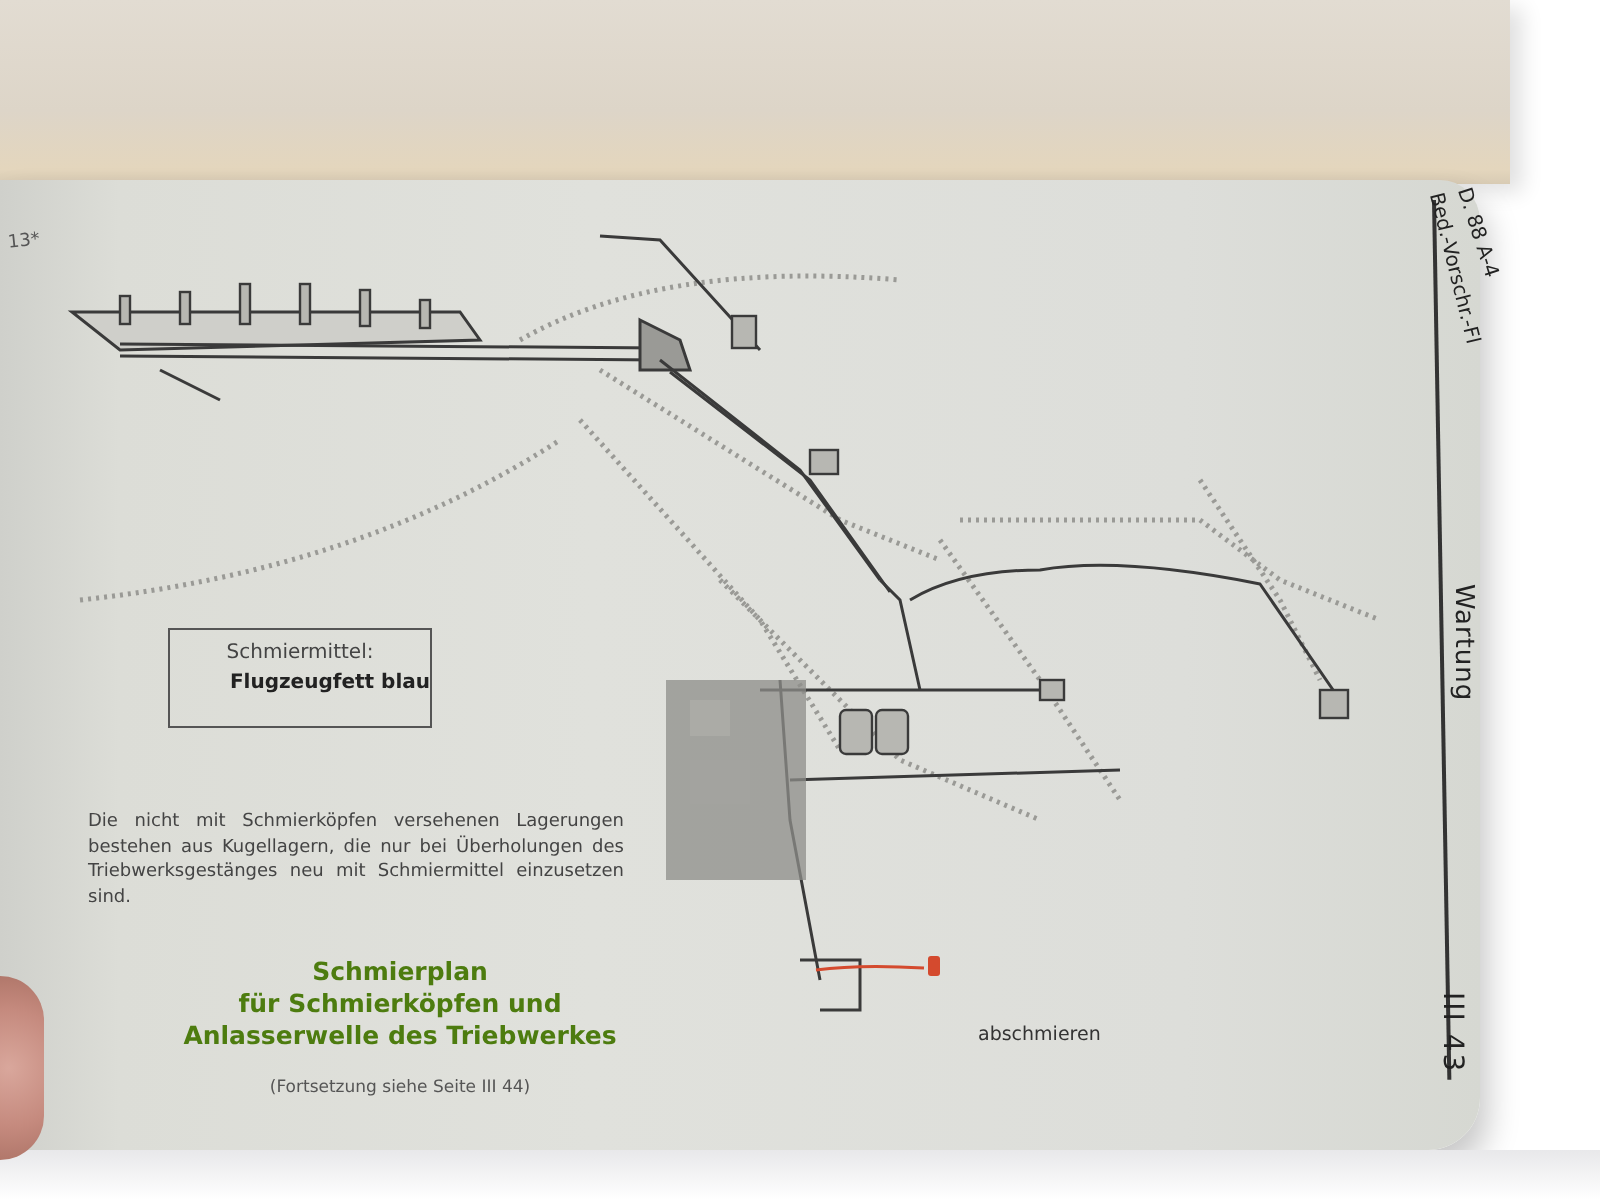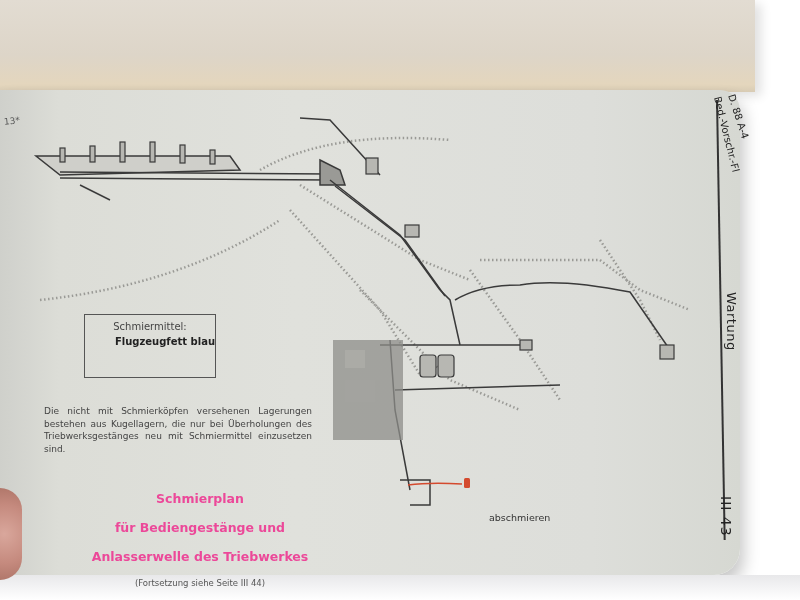--- a/index.html
+++ b/index.html
@@ -38,33 +38,33 @@
   }
   .vert {
     position:absolute; writing-mode:vertical-rl; color:#222;
   }
   .hdr1 { left:726px; top:96px; font-size:10px; transform:rotate(-18deg); transform-origin:top left; }
   .hdr2 { left:712px; top:98px; font-size:10px; transform:rotate(-14deg); transform-origin:top left; }
   .wartung { left:724px; top:292px; font-size:13px; letter-spacing:0.5px; }
   .pagenum { left:718px; top:496px; font-size:14px; letter-spacing:1px; }
 
   .legend-box {
-    position:absolute; left:84px; top:314px; width:132px; height:64px;
+    position:absolute; left:84px; top:314px; width:132px; height:50px;
     border:1.5px solid #555; box-sizing:border-box;
     text-align:center; color:#333;
   }
   .legend-box .l1 { font-size:10px; margin-top:6px; color:#444; }
   .legend-box .l2 { font-size:10px; font-weight:bold; margin-top:4px; color:#222;text-align:right; }
 
   .note {
     position:absolute; left:44px; top:405px; width:268px;
     font-size:9px; line-height:12.5px; color:#444; text-align:justify;
   }
   .title-block { position:absolute; left:70px; top:478px; width:260px; text-align:center; }
-  .title-block .t { font-size:12.5px; font-weight:bold; color:#ec4899; line-height:16px;margin-top:13px; }
+  .title-block .t { font-size:12.5px; font-weight:bold; color:#4d7c0f; line-height:16px; }
   .title-block .sub { font-size:8.5px; color:#555; margin-top:13px; }
 
   .red-legend { position:absolute; left:478px; top:512px; font-size:9.5px; color:#333; line-height:12px; }
   .red-legend .marker {
     display:inline-block; width:6px; height:10px; background:#d44a2e;
     border-radius:2px 2px 1px 1px; margin-right:5px; vertical-align:-1px;
   }
   .red-legend .line2 { padding-left:11px; }
 
   svg.diagram { position:absolute; left:0; top:90px; }
@@ -136,21 +136,21 @@
 
 <div class="legend-box">
   <div class="l1">Schmiermittel:</div>
   <div class="l2">Flugzeugfett blau</div>
 </div>
 
 <div class="note">Die nicht mit Schmierköpfen versehenen Lagerungen bestehen aus Kugellagern, die nur bei Überholungen des Triebwerksgestänges neu mit Schmiermittel einzusetzen sind.</div>
 
 <div class="title-block">
   <div class="t">Schmierplan</div>
-  <div class="t">für Bediengestänge und</div>
+  <div class="t">für Schmierköpfen und</div>
   <div class="t">Anlasserwelle des Triebwerkes</div>
   <div class="sub">(Fortsetzung siehe Seite III 44)</div>
 </div>
 
 <div class="red-legend">
   <div class="line2">abschmieren</div>
 </div>
 
 <div class="thumb"></div>
 

